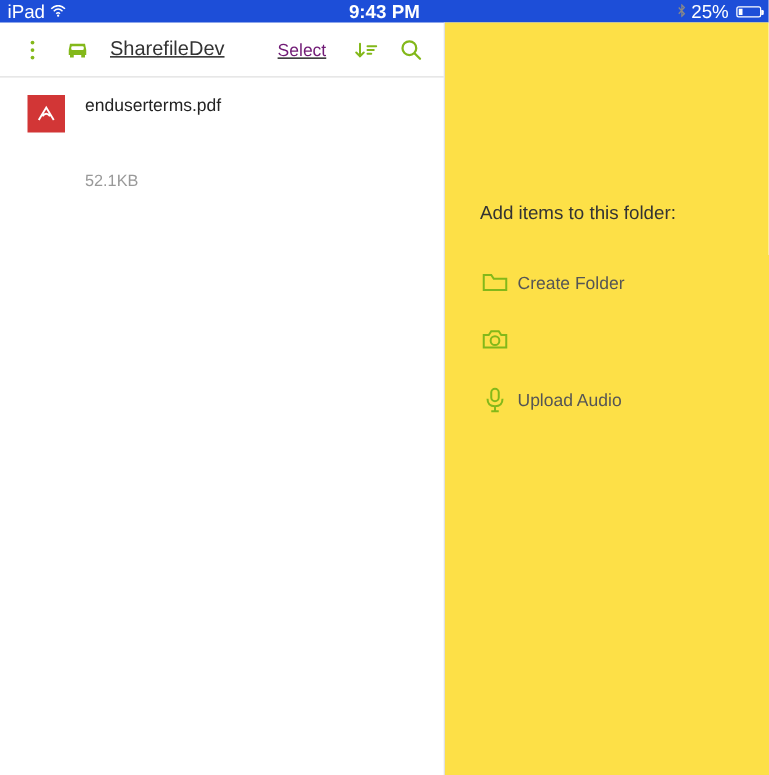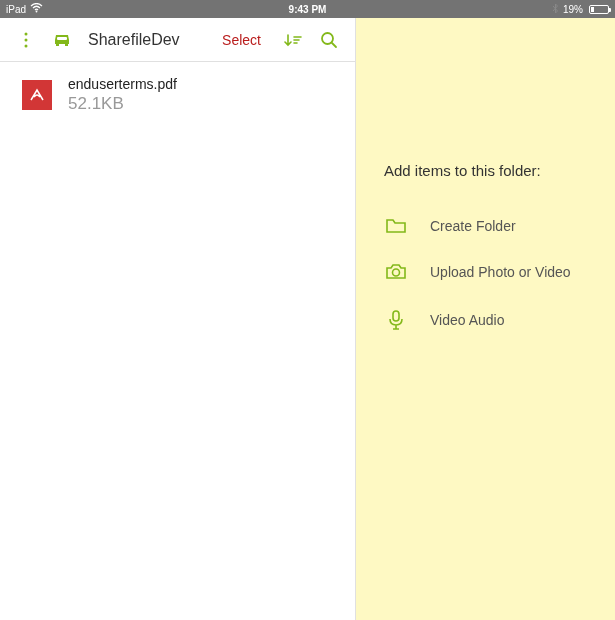--- a/index.html
+++ b/index.html
@@ -5,76 +5,77 @@
     * { margin: 0; padding: 0; box-sizing: border-box; }
     body {
       font-family: -apple-system, "Helvetica Neue", Helvetica, Arial, sans-serif;
       width: 615px;
       height: 620px;
       overflow: hidden;
       background: #fff;
     }
     .status-bar {
       height: 18px;
-      background: #737373;
+      background: #1d4ed8;
       color: #fff;
       display: flex;
       align-items: center;
       justify-content: space-between;
       padding: 0 6px;
-      font-size: 10px;
+      font-size: 15px;
     }
     .status-left, .status-right { display: flex; align-items: center; gap: 4px; }
     .status-center { position: absolute; left: 50%; transform: translateX(-50%); font-weight: 700; }
     .battery-shell {
       display: inline-block; width: 20px; height: 9px;
       border: 1px solid #fff; border-radius: 2px; position: relative; margin-left: 2px;
       vertical-align: middle;
     }
     .battery-shell::after {
       content:''; position:absolute; right:-3px; top:2px; width:2px; height:4px;
       background:#fff; border-radius:0 1px 1px 0;
     }
     .battery-fill { position:absolute; left:1px; top:1px; bottom:1px; width:19%; background:#fff; }
 
     .main-container { display: flex; height: calc(100% - 18px); }
     .left-pane { width: 356px; display: flex; flex-direction: column; border-right: 1px solid #e0e0e0; }
-    .right-pane { flex: 1; background: #fef9c3; padding-top: 144px; }
+    .right-pane { flex: 1; background: #fde047; padding-top: 144px; }
 
     .toolbar {
       height: 44px;
       display: flex;
       align-items: center;
       padding: 0 14px;
       border-bottom: 1px solid #e0e0e0;
       gap: 12px;
+      text-decoration: underline;
     }
     .toolbar .title { font-size: 16px; color: #333; margin-left: 2px; }
     .spacer { flex: 1; }
-    .select-btn { color: #b91c1c; font-size: 14px; font-weight: 500; }
+    .select-btn { color: #701a75; font-size: 14px; font-weight: 500; }
     .toolbar svg.icon-g { stroke: #83b81a; }
     .icon-btn { display:flex; align-items:center; justify-content:center; width:24px; height:24px; }
 
     .file-row {
-      display: flex; align-items: center;
+      display: flex; 
       padding: 14px 14px 14px 22px;
       gap: 16px;
     }
     .file-icon {
       width: 30px; height: 30px; background: #d23636;
       display:flex; align-items:center; justify-content:center;
     }
     .file-info { display:flex; flex-direction:column; gap:2px; }
     .file-name { font-size: 14px; color: #222; }
-    .file-size { font-size: 17px; color: #999; }
+    .file-size { font-size: 13px; color: #999; margin-top: 43px; }
 
     .panel-title { font-size: 15px; color: #333; padding: 0 0 24px 28px; }
     .action-list { display:flex; flex-direction:column; }
     .action-item {
-      display:flex; align-items:center; gap: 22px;
+      display:flex; align-items:center; gap: 6px;
       padding: 14px 0 14px 28px;
     }
     .action-item .aicon { width: 24px; display:flex; align-items:center; justify-content:center; }
     .action-label { font-size: 14px; color: #555; }
     .green { stroke: #83b81a; fill: none; stroke-width: 1.6; }
   </style>
 </head>
 <body>
 
 <div class="status-bar">
@@ -87,21 +88,21 @@
       </svg>
     </span>
   </div>
   <div class="status-center">9:43 PM</div>
   <div class="status-right">
     <span>
       <svg width="7" height="11" viewBox="0 0 7 11">
         <path d="M1 3 L5.5 8 L3.5 10 L3.5 1 L5.5 3 L1 8" stroke="#888" stroke-width="1" fill="none"></path>
       </svg>
     </span>
-    <span>19%</span>
+    <span>25%</span>
     <span class="battery-shell">
         <span class="battery-fill"></span>
       </span>
   </div>
 </div>
 
 <div class="main-container">
   <div class="left-pane">
     <div class="toolbar">
       <div class="icon-btn">
@@ -159,26 +160,25 @@
         </div>
         <div class="action-label">Create Folder</div>
       </div>
       <div class="action-item">
         <div class="aicon">
           <svg width="22" height="18" viewBox="0 0 22 18">
             <path class="green" d="M2 5 L6 5 L8 2 L14 2 L16 5 L20 5 L20 15 L2 15 Z"></path>
             <circle class="green" cx="11" cy="9.5" r="3.5"></circle>
           </svg>
         </div>
-        <div class="action-label">Upload Photo or Video</div>
       </div>
       <div class="action-item">
         <div class="aicon">
           <svg width="18" height="22" viewBox="0 0 18 22">
             <rect class="green" x="6" y="2" width="6" height="10" rx="3"></rect>
             <path class="green" d="M3 10 Q3 16 9 16 Q15 16 15 10 M9 16 L9 20 M6 20 L12 20"></path>
           </svg>
         </div>
-        <div class="action-label">Video Audio</div>
+        <div class="action-label">Upload Audio</div>
       </div>
     </div>
   </div>
 </div>
 
 </body></html>

